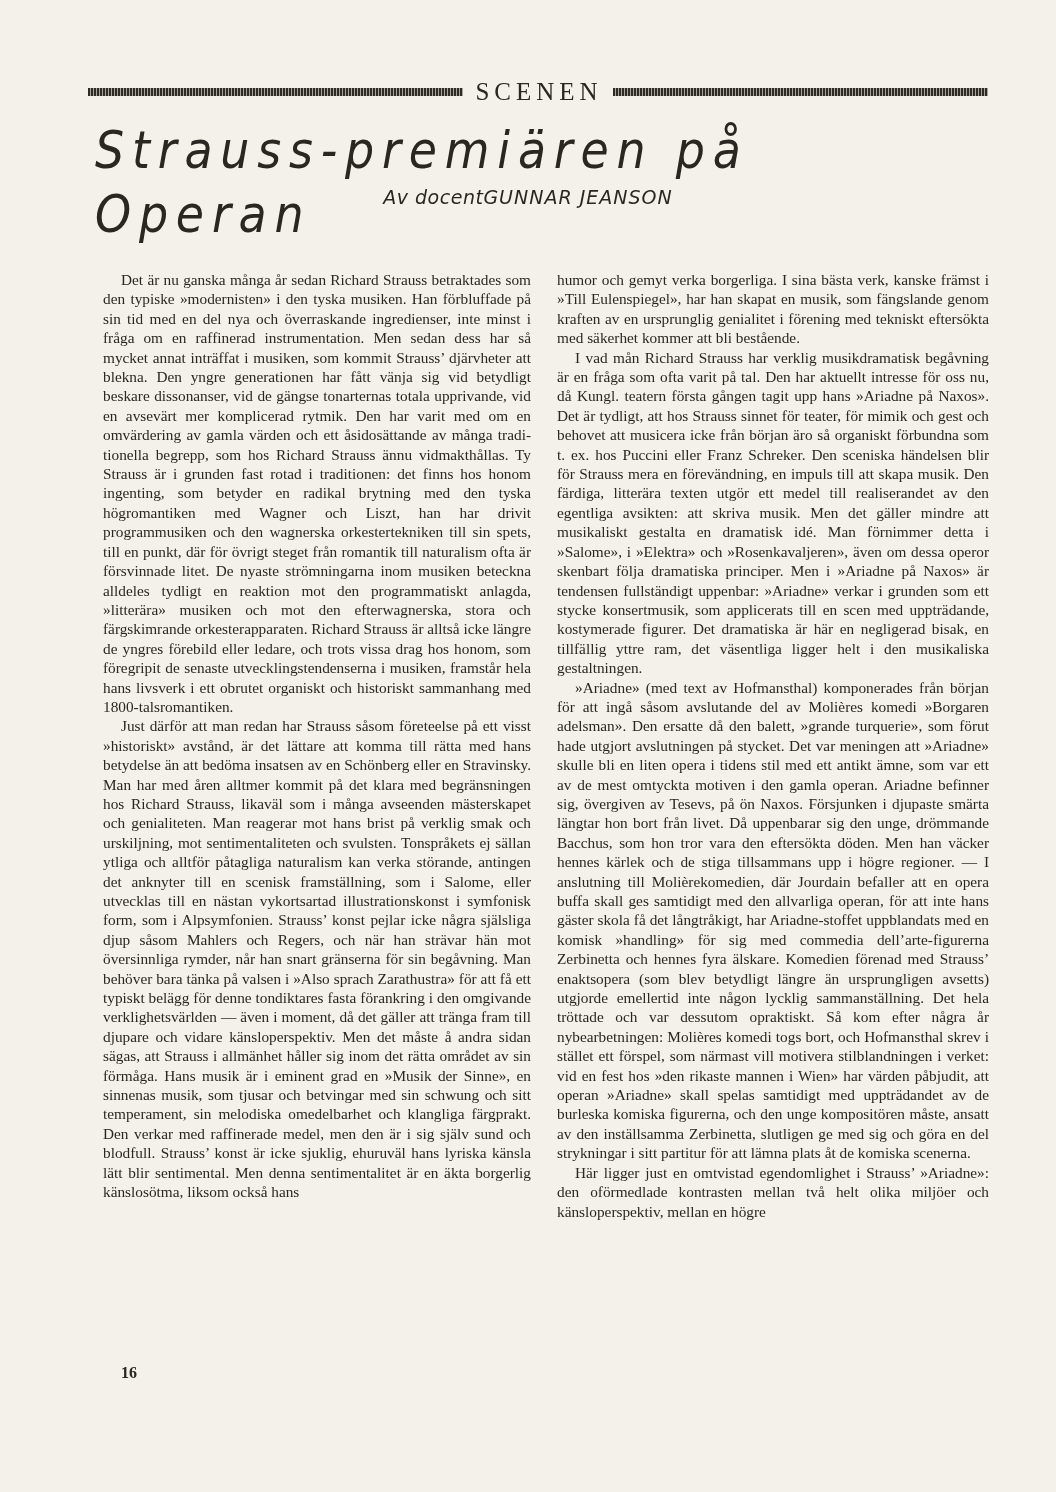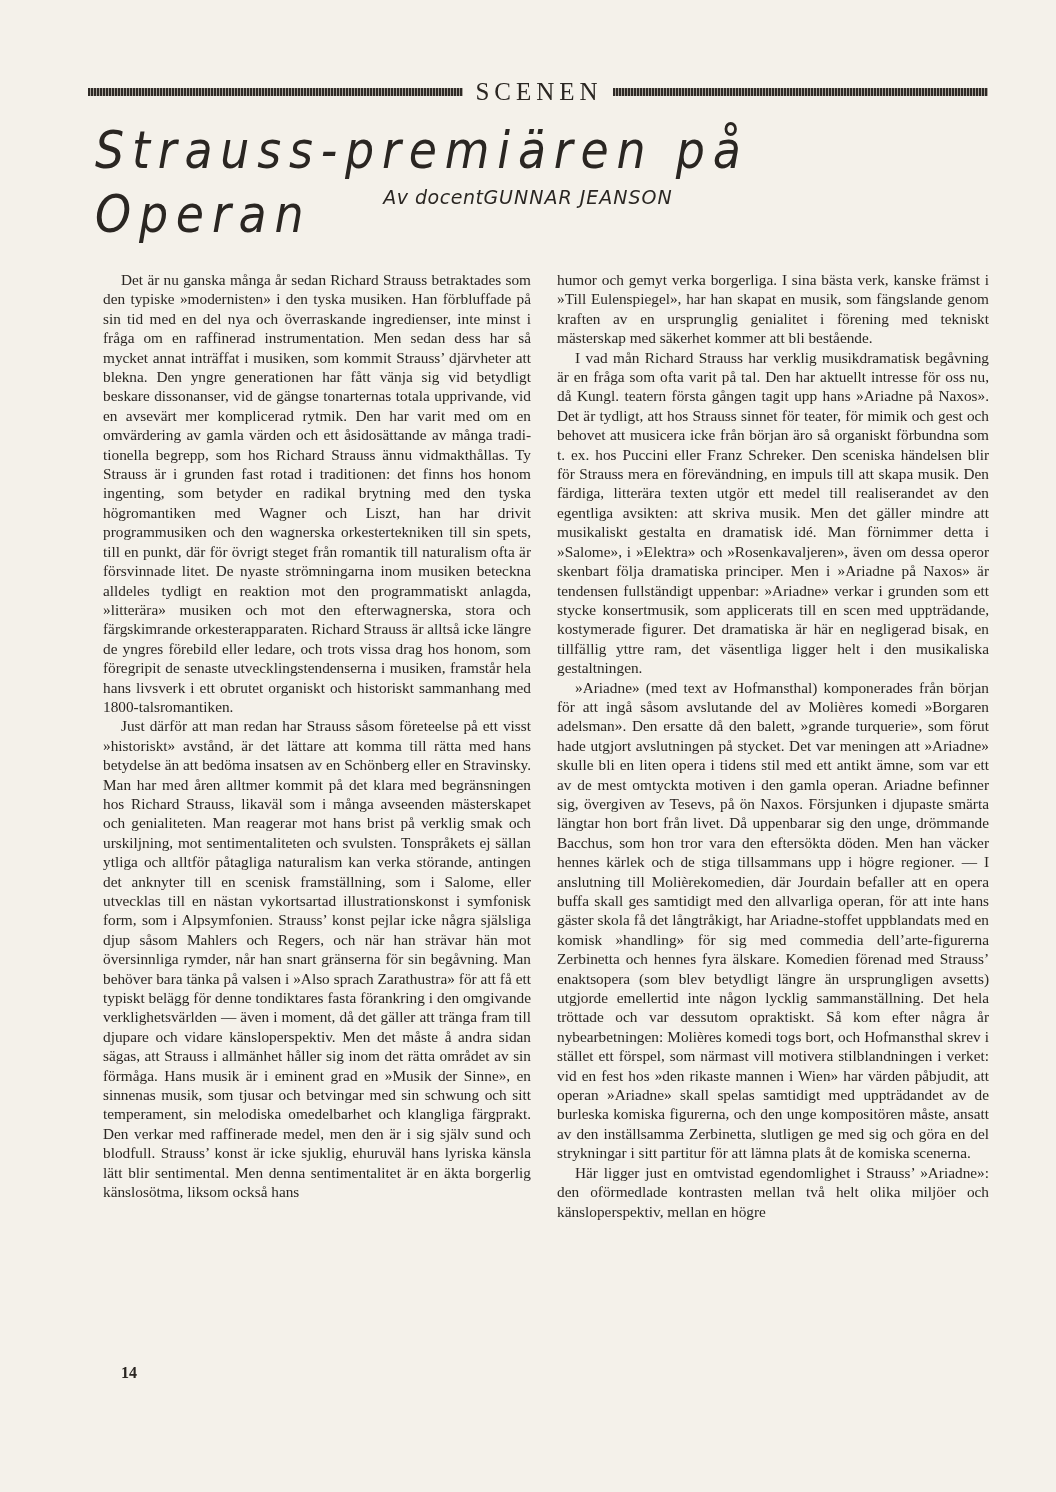--- a/index.html
+++ b/index.html
@@ -76,20 +76,20 @@
   <div class="byline">
     <span class="prefix">Av docent</span><span class="author">GUNNAR JEANSON</span>
   </div>
 
   <div class="column col-left">
     <p>Det är nu ganska många år sedan Richard Strauss betraktades som den typiske »modernisten» i den tyska musiken. Han förbluffade på sin tid med en del nya och överraskande ingredienser, inte minst i fråga om en raf­finerad instrumentation. Men sedan dess har så mycket annat inträffat i musiken, som kommit Strauss’ djärv­heter att blekna. Den yngre generationen har fått vänja sig vid betydligt beskare dissonanser, vid de gängse ton­arternas totala upprivande, vid en avsevärt mer kompli­cerad rytmik. Den har varit med om en omvärdering av gamla värden och ett åsidosättande av många tradi­tionella begrepp, som hos Richard Strauss ännu vid­makthållas. Ty Strauss är i grunden fast rotad i tradi­tionen: det finns hos honom ingenting, som betyder en radikal brytning med den tyska högromantiken med Wagner och Liszt, han har drivit programmusiken och den wagnerska orkestertekniken till sin spets, till en punkt, där för övrigt steget från romantik till natura­lism ofta är försvinnade litet. De nyaste strömningarna inom musiken beteckna alldeles tydligt en reaktion mot den programmatiskt anlagda, »litterära» musiken och mot den efterwagnerska, stora och färgskimrande orkes­terapparaten. Richard Strauss är alltså icke längre de yngres förebild eller ledare, och trots vissa drag hos honom, som föregripit de senaste utvecklingstenden­serna i musiken, framstår hela hans livsverk i ett obru­tet organiskt och historiskt sammanhang med 1800-tals­romantiken.</p>
     <p>Just därför att man redan har Strauss såsom före­teelse på ett visst »historiskt» avstånd, är det lättare att komma till rätta med hans betydelse än att bedöma in­satsen av en Schönberg eller en Stravinsky. Man har med åren alltmer kommit på det klara med begräns­ningen hos Richard Strauss, likaväl som i många avseenden mästerskapet och genialiteten. Man reage­rar mot hans brist på verklig smak och urskiljning, mot sentimentaliteten och svulsten. Tonspråkets ej säl­lan ytliga och alltför påtagliga naturalism kan verka störande, antingen det anknyter till en scenisk fram­ställning, som i Salome, eller utvecklas till en nästan vy­kortsartad illustrationskonst i symfonisk form, som i Alpsymfonien. Strauss’ konst pejlar icke några själsliga djup såsom Mahlers och Regers, och när han strävar hän mot översinnliga rymder, når han snart gränserna för sin begåvning. Man behöver bara tänka på valsen i »Also sprach Zarathustra» för att få ett typiskt belägg för denne tondiktares fasta förankring i den omgivande verklighetsvärlden — även i moment, då det gäller att tränga fram till djupare och vidare känsloperspektiv. Men det måste å andra sidan sägas, att Strauss i all­mänhet håller sig inom det rätta området av sin för­måga. Hans musik är i eminent grad en »Musik der Sinne», en sinnenas musik, som tjusar och betvingar med sin schwung och sitt temperament, sin melodiska ome­delbarhet och klangliga färgprakt. Den verkar med raf­finerade medel, men den är i sig själv sund och blodfull. Strauss’ konst är icke sjuklig, ehuruväl hans lyriska känsla lätt blir sentimental. Men denna sentimentalitet är en äkta borgerlig känslosötma, liksom också hans</p>
   </div>
 
   <div class="column col-right">
-    <p class="cont">humor och gemyt verka borgerliga. I sina bästa verk, kanske främst i »Till Eulenspiegel», har han skapat en musik, som fängslande genom kraften av en ursprunglig genialitet i förening med tekniskt mästerskap med säker­het kommer att bli bestående.</p>
+    <p class="cont">humor och gemyt verka borgerliga. I sina bästa verk, kanske främst i »Till Eulenspiegel», har han skapat en musik, som fängslande genom kraften av en ursprunglig genialitet i förening med tekniskt eftersökta med säker­het kommer att bli bestående.</p>
     <p>I vad mån Richard Strauss har verklig musikdrama­tisk begåvning är en fråga som ofta varit på tal. Den har aktuellt intresse för oss nu, då Kungl. teatern första gången tagit upp hans »Ariadne på Naxos». Det är tyd­ligt, att hos Strauss sinnet för teater, för mimik och gest och behovet att musicera icke från början äro så orga­niskt förbundna som t. ex. hos Puccini eller Franz Schreker. Den sceniska händelsen blir för Strauss mera en förevändning, en impuls till att skapa musik. Den färdiga, litterära texten utgör ett medel till realiserandet av den egentliga avsikten: att skriva musik. Men det gäller mindre att musikaliskt gestalta en dramatisk idé. Man förnimmer detta i »Salome», i »Elektra» och »Rosen­kavaljeren», även om dessa operor skenbart följa drama­tiska principer. Men i »Ariadne på Naxos» är tendensen fullständigt uppenbar: »Ariadne» verkar i grunden som ett stycke konsertmusik, som applicerats till en scen med uppträdande, kostymerade figurer. Det dramatiska är här en negligerad bisak, en tillfällig yttre ram, det väsentliga ligger helt i den musikaliska gestaltningen.</p>
     <p>»Ariadne» (med text av Hofmansthal) komponerades från början för att ingå såsom avslutande del av Molières komedi »Borgaren adelsman». Den ersatte då den balett, »grande turquerie», som förut hade utgjort avslutningen på stycket. Det var meningen att »Ariadne» skulle bli en liten opera i tidens stil med ett antikt ämne, som var ett av de mest omtyckta motiven i den gamla operan. Ariadne befinner sig, övergiven av Tesevs, på ön Naxos. Försjunken i djupaste smärta längtar hon bort från livet. Då uppenbarar sig den unge, drömmande Bacchus, som hon tror vara den eftersökta döden. Men han väcker hennes kärlek och de stiga tillsammans upp i högre regio­ner. — I anslutning till Molièrekomedien, där Jourdain befaller att en opera buffa skall ges samtidigt med den allvarliga operan, för att inte hans gäster skola få det långtråkigt, har Ariadne-stoffet uppblandats med en komisk »handling» för sig med commedia dell’arte-figu­rerna Zerbinetta och hennes fyra älskare. Komedien för­enad med Strauss’ enaktsopera (som blev betydligt längre än ursprungligen avsetts) utgjorde emellertid inte någon lycklig sammanställning. Det hela tröttade och var dess­utom opraktiskt. Så kom efter några år nybearbetningen: Molières komedi togs bort, och Hofmansthal skrev i stäl­let ett förspel, som närmast vill motivera stilblandningen i verket: vid en fest hos »den rikaste mannen i Wien» har värden påbjudit, att operan »Ariadne» skall spelas samtidigt med uppträdandet av de burleska komiska fi­gurerna, och den unge kompositören måste, ansatt av den inställsamma Zerbinetta, slutligen ge med sig och göra en del strykningar i sitt partitur för att lämna plats åt de komiska scenerna.</p>
     <p>Här ligger just en omtvistad egendomlighet i Strauss’ »Ariadne»: den oförmedlade kontrasten mellan två helt olika miljöer och känsloperspektiv, mellan en högre</p>
   </div>
 
-  <div class="page-number">14</div>
+  <div class="page-number">16</div>
 </div>
 
 </body></html>

